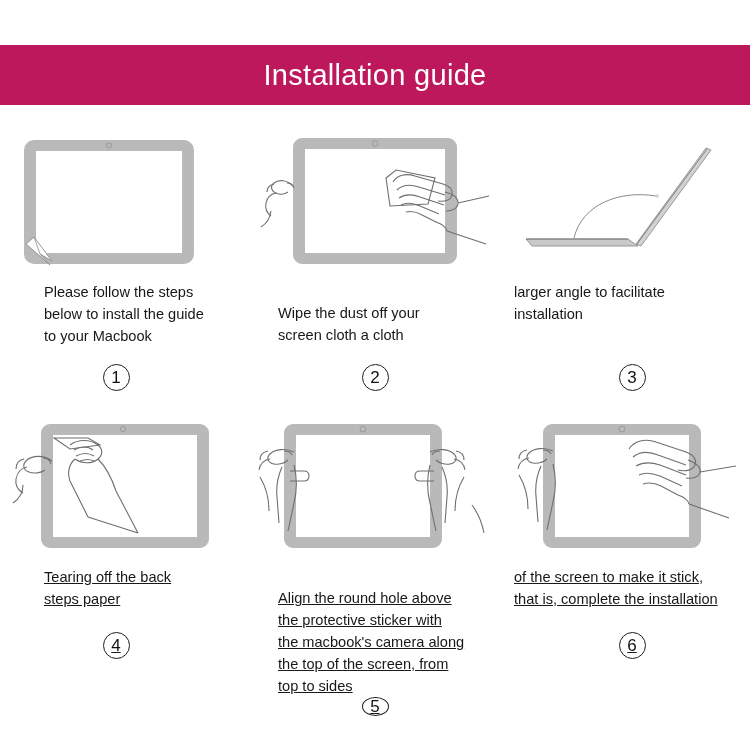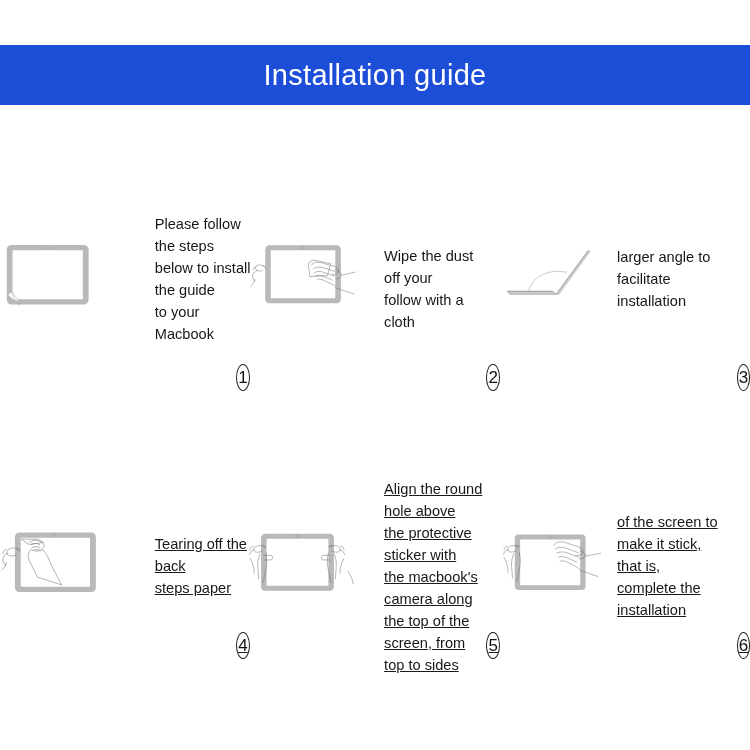--- a/index.html
+++ b/index.html
@@ -22,21 +22,21 @@
     background: #ffffff;
   }
 
   
   .header-band {
     position: absolute;
     left: 0;
     top: 45px;
     width: 750px;
     height: 60px;
-    background: #1d4ed8;
+    background: #be185d;
     display: flex;
     align-items: center;
     justify-content: center;
   }
   .header-title {
     color: #ffffff;
     font-size: 29px;
     font-weight: 400;
     letter-spacing: 0.3px;
     line-height: 1;
@@ -48,21 +48,21 @@
     left: 0;
     top: 130px;
     width: 750px;
     display: flex;
     flex-wrap: wrap;
   }
   .cell {
     width: 250px;
     box-sizing: border-box;
     display: flex;
-    flex-direction: row;
+    flex-direction: column;
     align-items: center;
   }
   .row-top .cell { height: 285px; }
   .row-bottom .cell { height: 290px; text-decoration: underline; }
 
   .art {
     width: 230px;
     height: 135px;
     position: relative;
     margin-top: 4px;
@@ -160,21 +160,21 @@
             <path class="line" d="M141 71 c6 -3 12 -2 19 1 l19 8"></path>
             <path class="line" d="M146 78 c5 -1 11 0 16 3 l14 7"></path>
             <path class="line" d="M185 58 c8 2 13 6 13 11 c0 5 -5 8 -12 8"></path>
             <path class="line" d="M176 88 c6 2 10 5 11 9"></path>
             <path class="line" d="M198 69 L229 62"></path>
             <path class="line" d="M187 97 L226 110"></path>
           </svg>
         </div>
         <div class="caption">
           <div>Wipe the dust off your</div>
-          <div>follow with a cloth</div>
+          <div>screen cloth a cloth</div>
         </div>
         <div class="step-circle">2</div>
       </div>
 
       <div class="cell c3">
         <div class="art">
           <svg viewBox="0 0 230 135">
 
             <path d="M16 105 L118 105 L128 112 L22 112 Z" fill="#c9c9c9" stroke="#8f8f8f" stroke-width="0.9" stroke-linejoin="round"></path>
             <path d="M16 105 L118 105" stroke="#7d7d7d" stroke-width="1" fill="none"></path>

